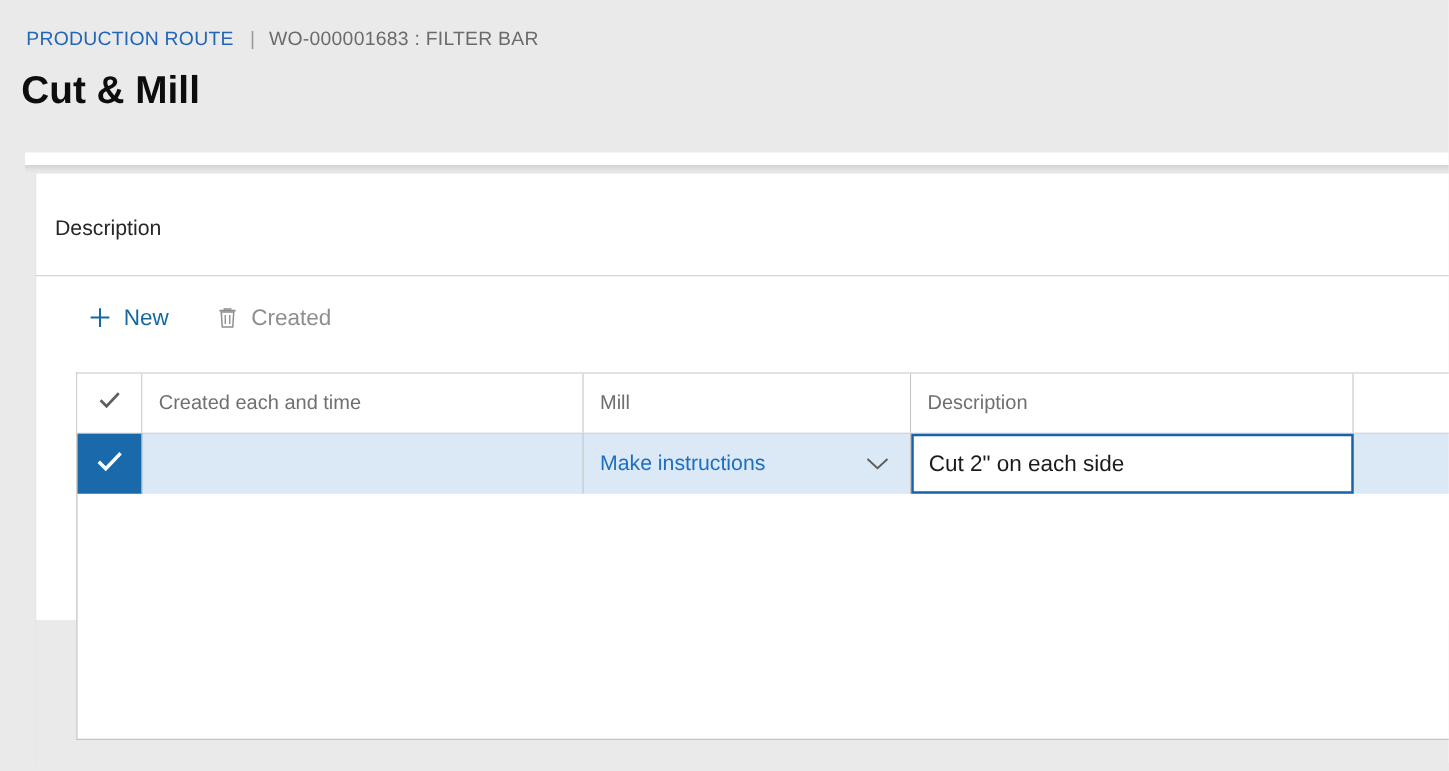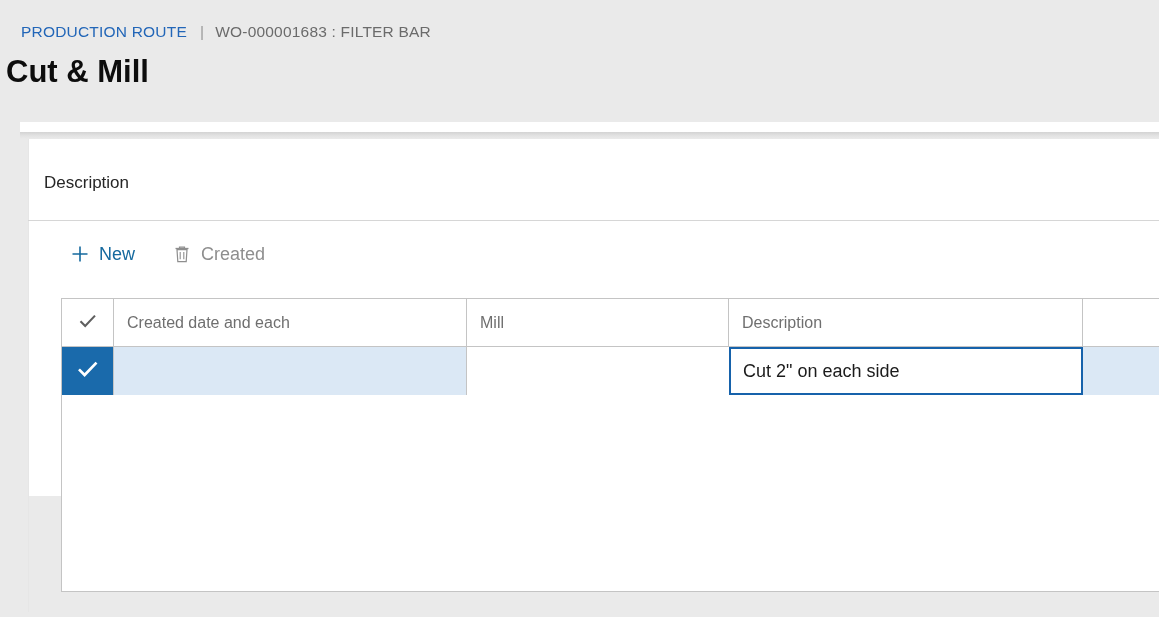--- a/index.html
+++ b/index.html
@@ -42,21 +42,21 @@
   .breadcrumb-sep {
     color: #9a9a9a;
     padding: 0 11px 0 13px;
     font-weight: 300;
   }
   .breadcrumb-current {
     color: #6b6b6b;
   }
   .page-title {
     position: absolute;
-    left: 6px;
+    left: 17px;
     top: 51px;
     font-size: 31px;
     font-weight: bold;
     color: #0d0d0d;
     line-height: 42px;
     white-space: nowrap;
   }
 
   
   .thin-strip {
@@ -328,21 +328,21 @@
 
     <div class="grid-head">
       <div class="hc hc-check">
         <span class="head-check-icon">
           <svg width="20" height="16" viewBox="0 0 20 16" aria-hidden="true">
             <path d="M2.5 8.2 L7.2 13 L17 2.6" stroke="#5f5f5f" stroke-width="2.1" fill="none"></path>
           </svg>
         </span>
       </div>
       <div class="hc hc-created">
-        <span class="hc-text">Created date and each</span>
+        <span class="hc-text">Created each and time</span>
       </div>
       <div class="hc hc-type">
         <span class="hc-text">Mill</span>
       </div>
       <div class="hc hc-desc">
         <span class="hc-text">Description</span>
       </div>
       <div class="hc hc-extra"></div>
     </div>
 
@@ -352,20 +352,28 @@
           <svg width="24" height="18" viewBox="0 0 24 18" aria-hidden="true">
             <path d="M3 9.4 L8.6 15 L20.5 2.6" stroke="#ffffff" stroke-width="2.7" fill="none"></path>
           </svg>
         </span>
       </div>
 
       <div class="cell cell-created">
         <span class="hc-text" style="color:#1b1b1b;"></span>
       </div>
 
+      <div class="cell cell-type">
+        <span class="cell-type-text">Make instructions</span>
+        <span class="cell-type-chevron">
+          <svg width="20" height="12" viewBox="0 0 20 12" aria-hidden="true">
+            <path d="M2 2.2 L10 9.6 L18 2.2" stroke="#5c5c5c" stroke-width="1.5" fill="none"></path>
+          </svg>
+        </span>
+      </div>
 
       <div class="cell cell-desc"></div>
       <div class="cell cell-extra"></div>
 
       <input class="desc-input" type="text" value="Cut 2&quot; on each side" style="">
     </div>
 
   </div>
 </div>
 

